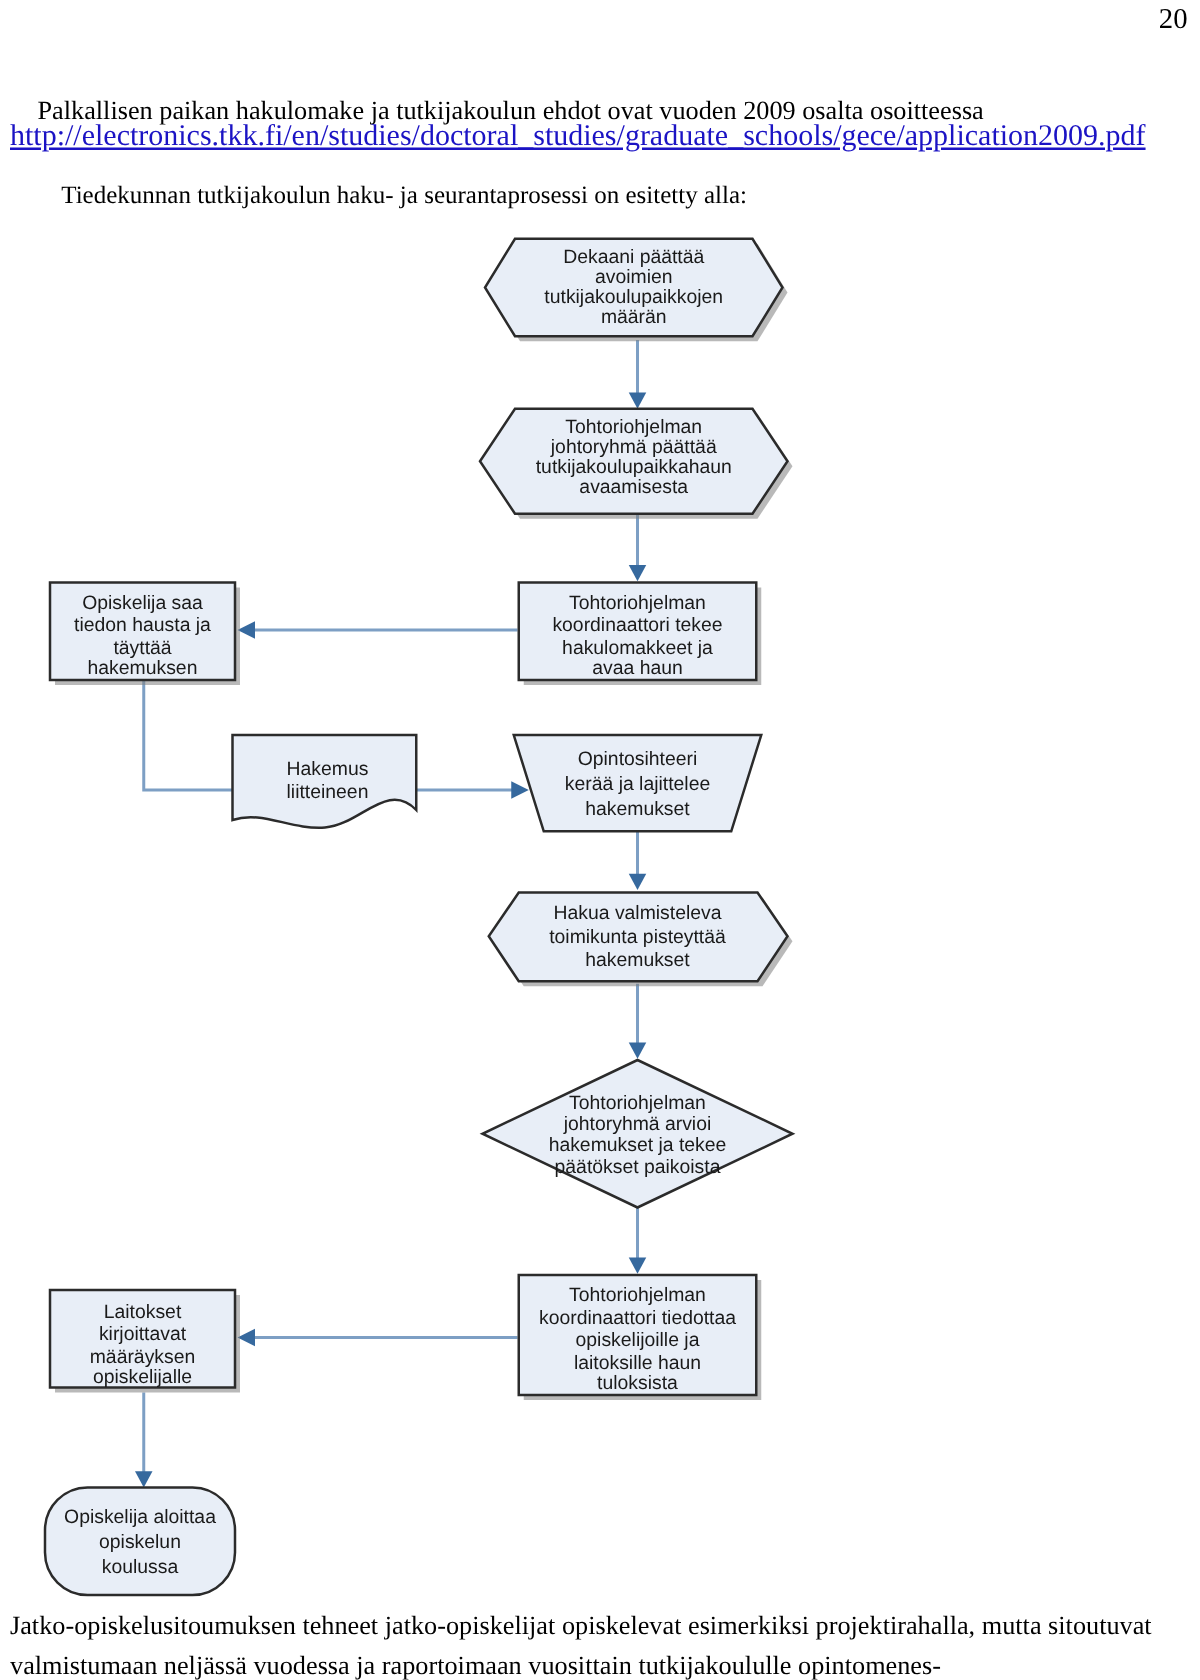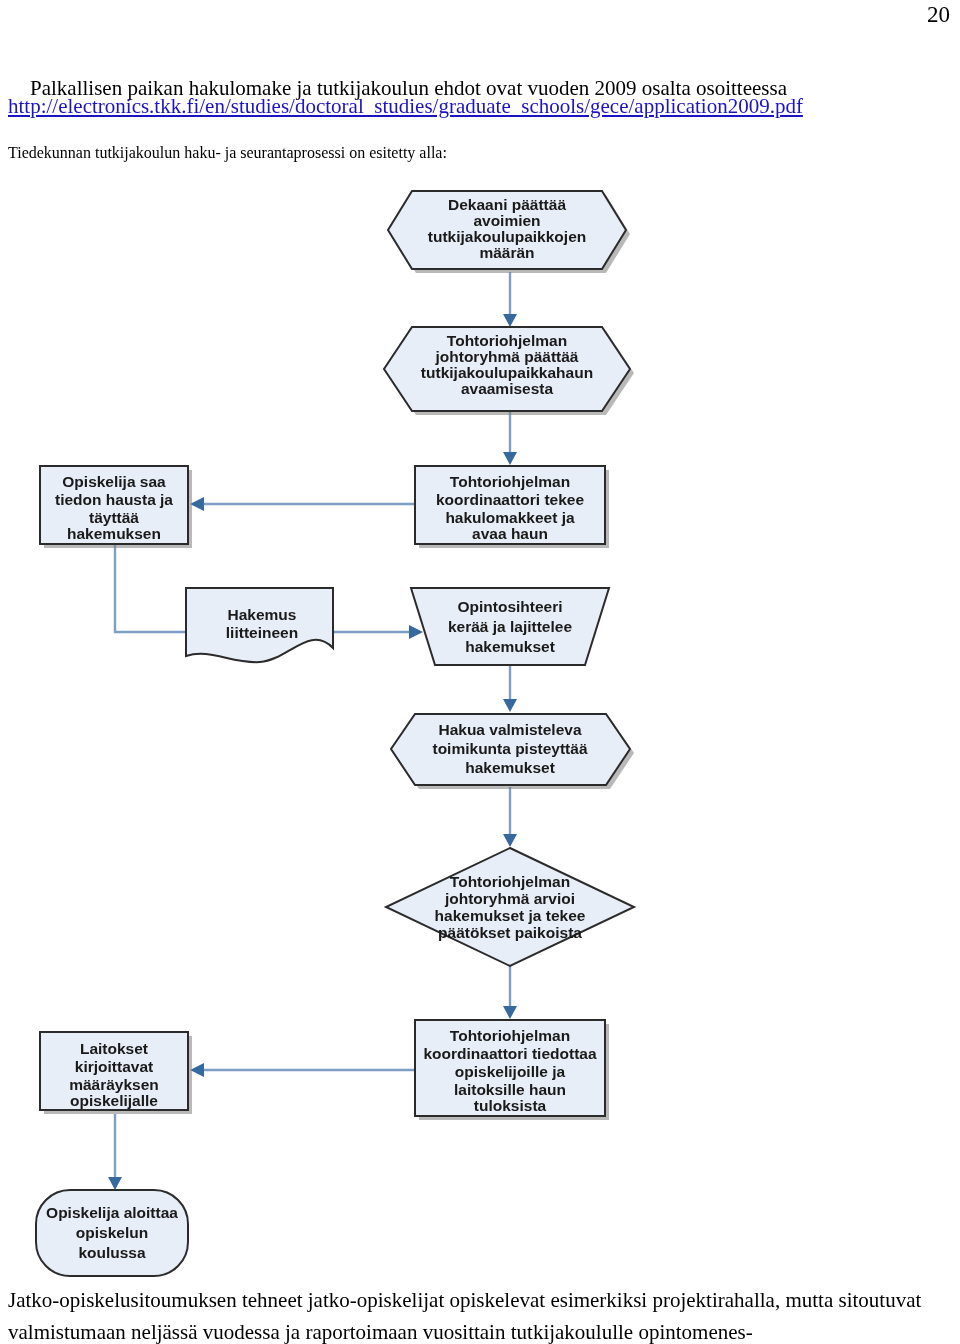--- a/index.html
+++ b/index.html
@@ -34,38 +34,39 @@
     top:74px;
     text-align:justify;
     text-indent:0;
     padding-left:22px;
   }
   .url-line{
     top:92px;
     left:8px;
     color:#1b13c4;
     text-decoration:underline;
-    font-size:21px;
+    font-size:24px;
     white-space:nowrap;
   }
   .intro-para{
     top:142px;
-    font-size:16px;
+    font-size:20px;
+    margin-left:41px;
   }
   .closing-para{
     top:1285px;
     line-height:1.5;
     font-size:21px;
   }
 
   
   #flowchart{
     position:absolute;
     left:0; top:176px;
-    width:907px; height:1105px;font-weight:bold;
+    width:907px; height:1105px;
   }
   #flowchart svg{display:block;}
 
   .shp{
     fill:#e8eef7;
     stroke:#2b2b2b;
     stroke-width:2;
   }
   .shp-shadow{
     fill:#7f7f7f;

